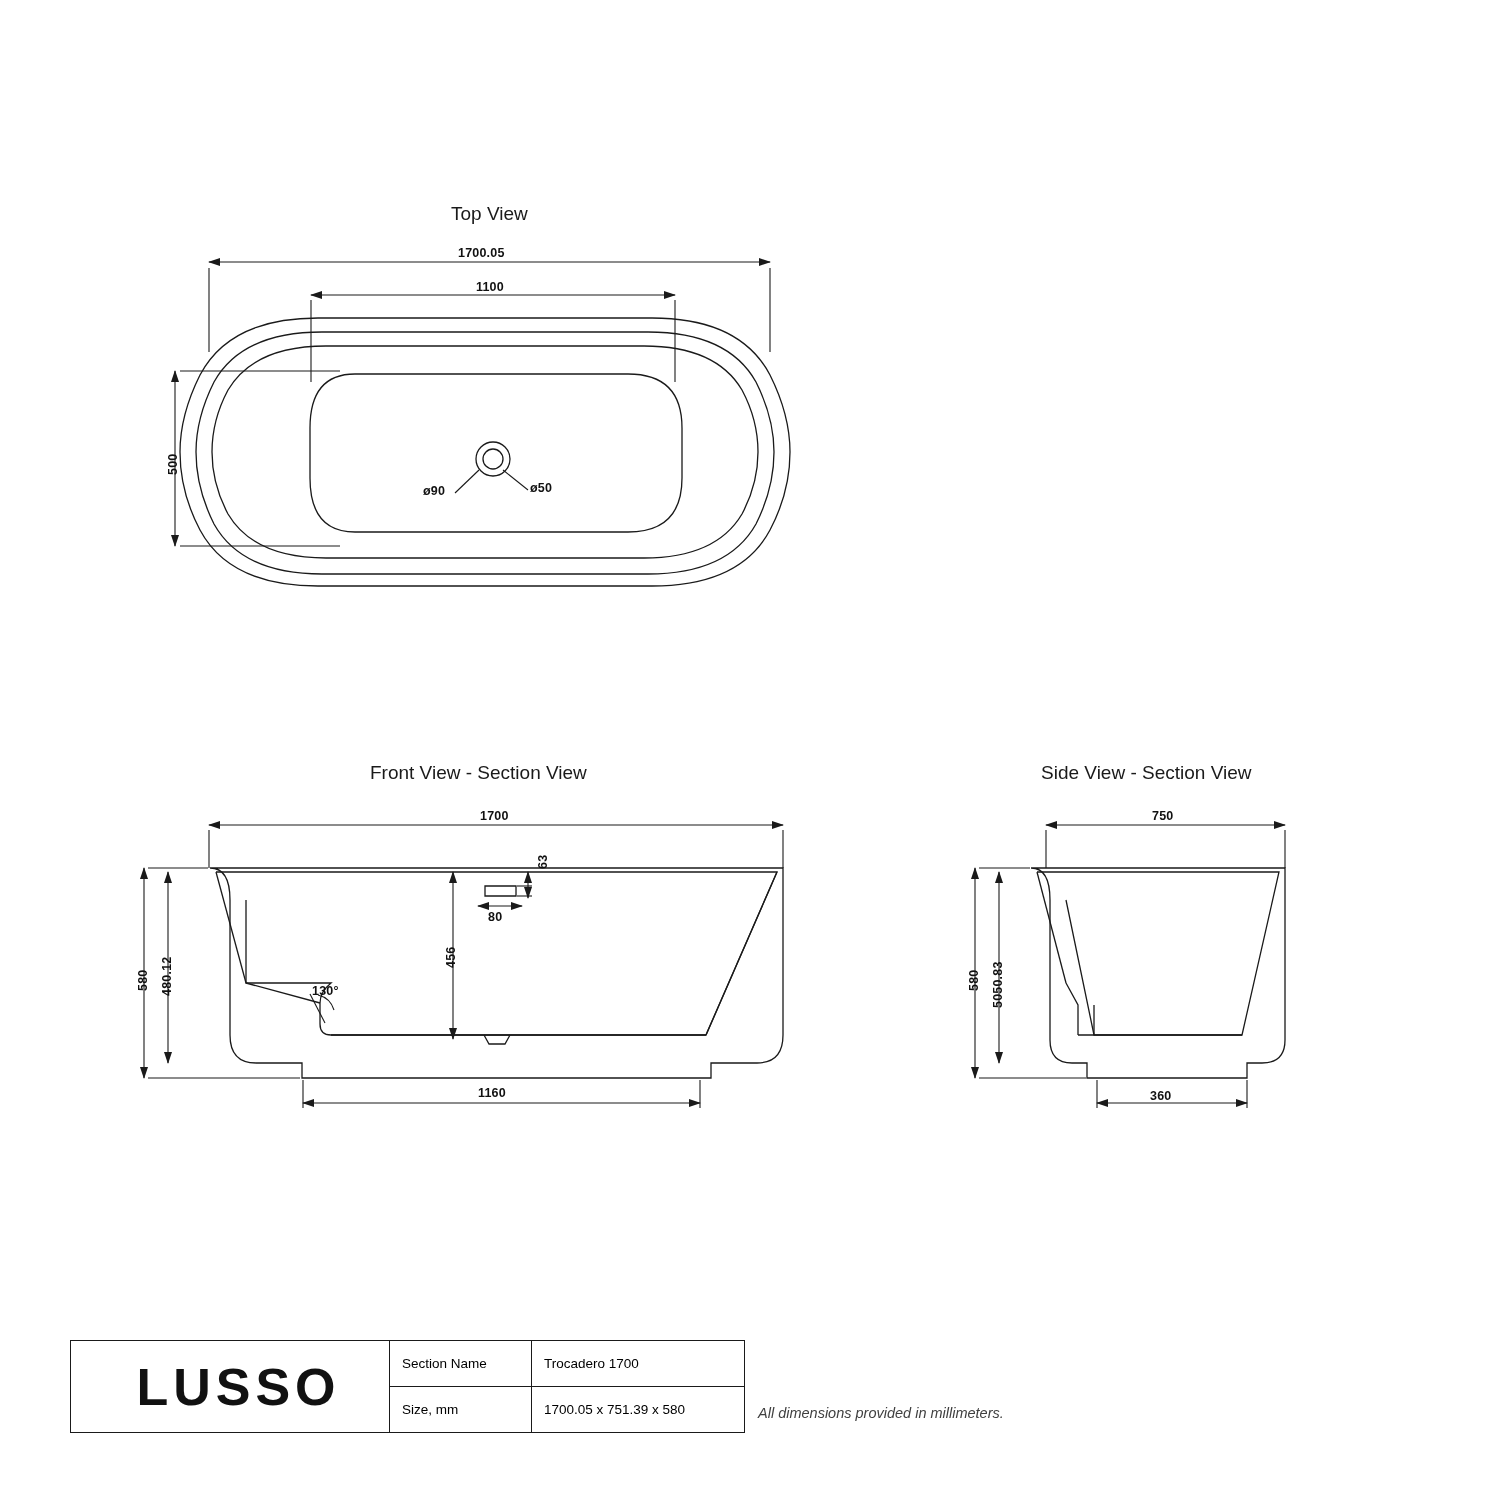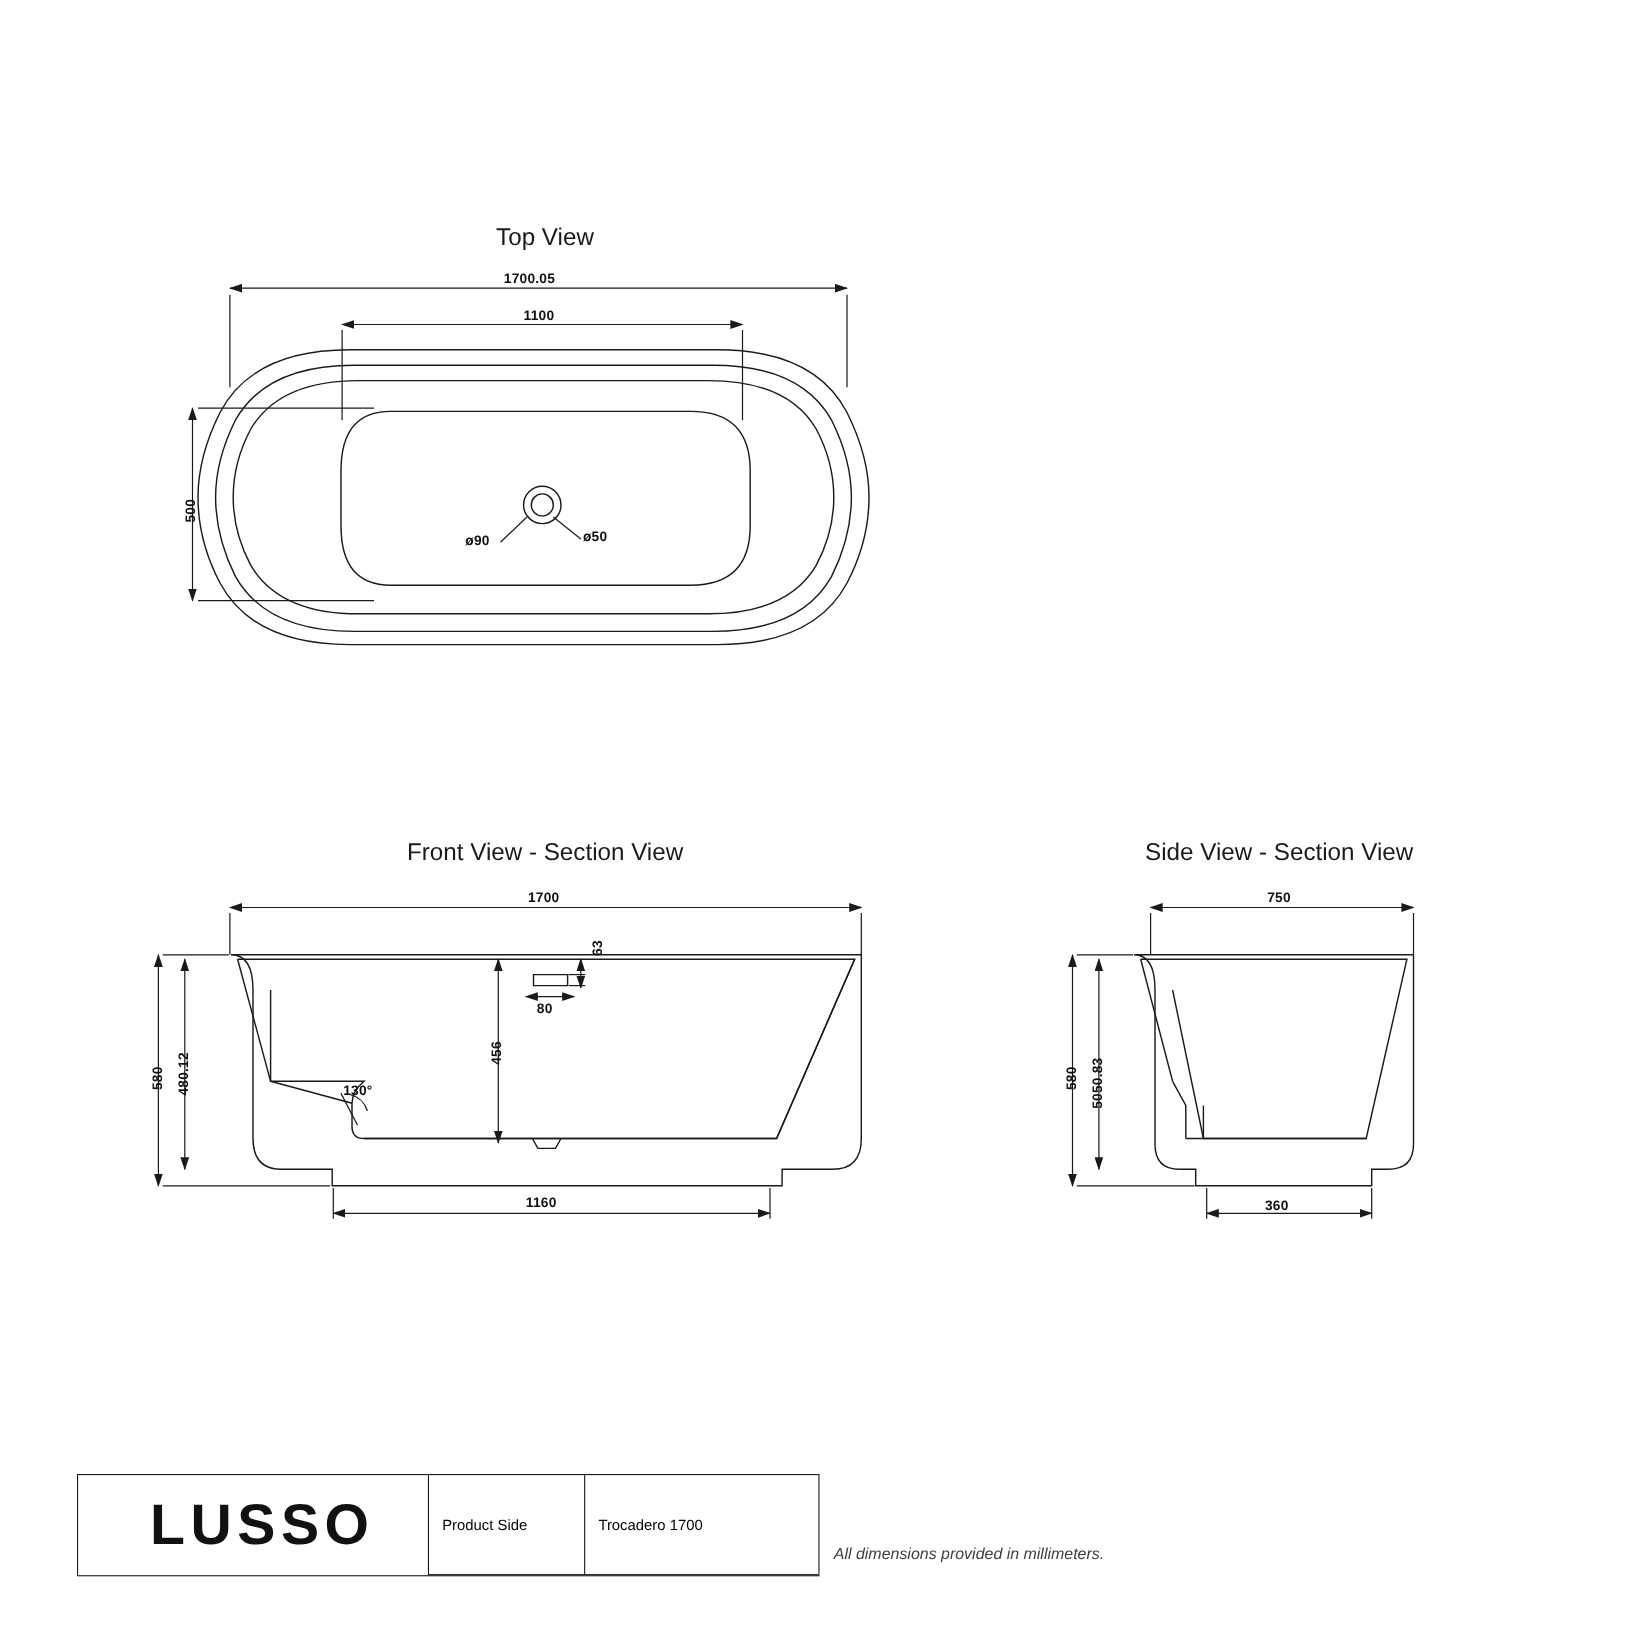--- a/index.html
+++ b/index.html
@@ -21,21 +21,21 @@
   }
   svg.drawing {
     position: absolute;
     left: 0;
     top: 0;
     width: 1500px;
     height: 1500px;
   }
   .view-title {
     position: absolute;
-    font-size: 22px;
+    font-size: 19px;
     font-weight: 400;
     color: #1a1a1a;
     white-space: nowrap;
   }
   #title-top { left: 451px; top: 203px; }
   #title-front { left: 370px; top: 762px; }
   #title-side { left: 1041px; top: 762px; }
 
   .dim-label {
     position: absolute;
@@ -296,21 +296,25 @@
   <div class="dim-label vert" style="left:967px; top:991px;">580</div>
   <div class="dim-label vert" style="left:991px; top:1008px;">5050.83</div>
   <div class="dim-label" style="left:1150px; top:1089px;">360</div>
 
   <div id="title-block">
     <div id="logo-cell">
       <div id="logo-text">LUSSO</div>
     </div>
     <div id="table-cell">
       <div class="tb-row first">
-        <div class="tb-key">Product Side</div>
+        <div class="tb-key">Section Name</div>
         <div class="tb-val">Trocadero 1700</div>
+      </div>
+      <div class="tb-row">
+        <div class="tb-key">Size, mm</div>
+        <div class="tb-val">1700.05 x 751.39 x 580</div>
       </div>
     </div>
   </div>
 
   <div class="note" id="units-note">All dimensions provided in millimeters.</div>
 
 </div>
 
 </body></html>

